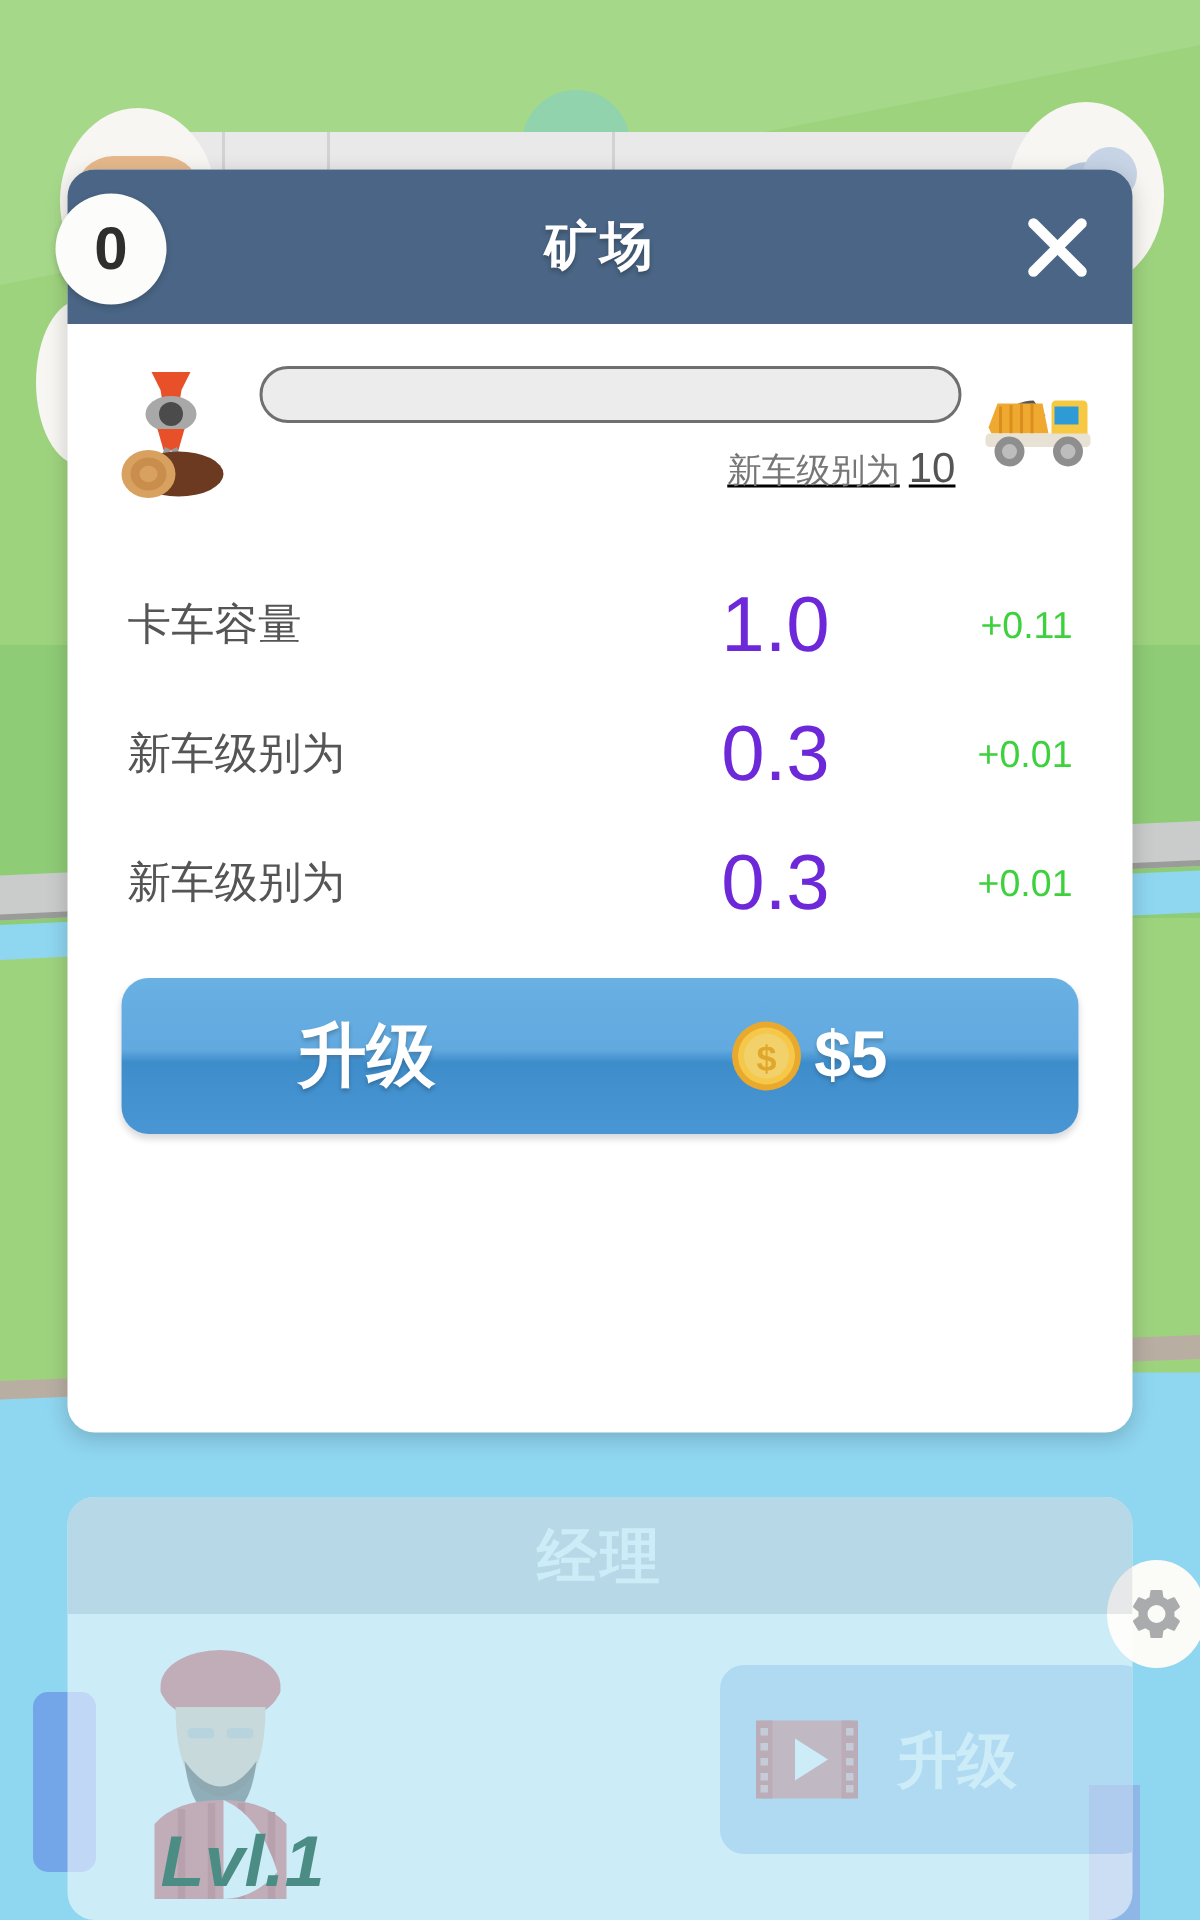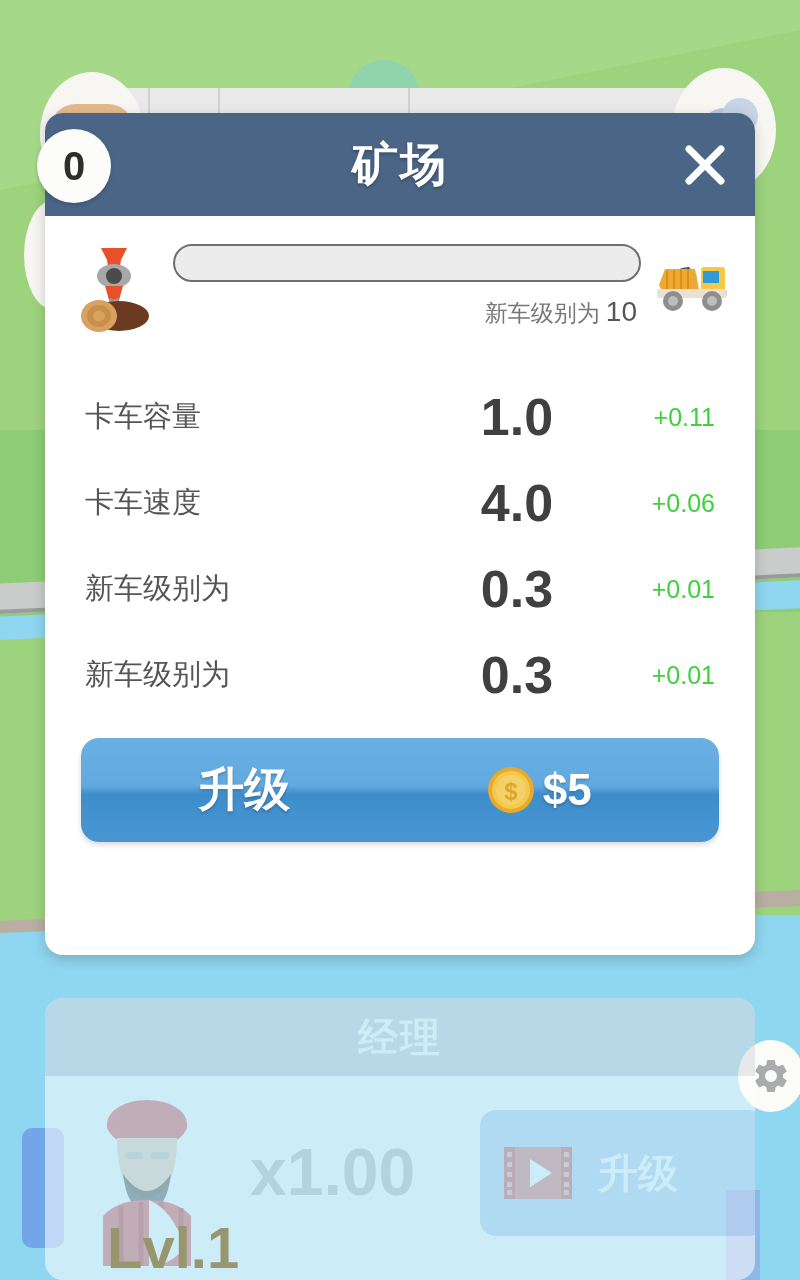--- a/index.html
+++ b/index.html
@@ -129,34 +129,34 @@
   }
   .count-badge {
     position:absolute; left:-8px; top:16px;
     width:74px; height:74px; border-radius:50%;
     background:#FCFCFA;
     display:flex; align-items:center; justify-content:center;
     font-size:40px; font-weight:bold; color:#2E2E2E;
     box-shadow:0 2px 4px rgba(0,0,0,.16);
   }
   .modal-title {
-    font-size:46px; font-weight:bold; color:#FFFFFF;
+    font-size:35px; font-weight:bold; color:#FFFFFF;
     letter-spacing:2px;
     text-shadow:0 2px 3px rgba(0,0,0,.25);
     text-align:center;
   }
   .close-btn {
     position:absolute; right:22px; top:50%; transform:translateY(-50%);
     width:56px; height:56px; cursor:pointer;
     display:flex; align-items:center; justify-content:center;
   }
 
   .progress-row {
     display:flex; align-items:center;
-    padding:24px 22px 0 22px; gap:14px;
+    padding:24px 22px 0 22px; gap:14px;text-decoration:underline;
   }
   .res-icon { width:92px; height:92px; flex:none; position:relative; }
   .progress-wrap { flex:1; }
   .progress-bar {
     height:38px; background:#ECECEC;
     border:2px solid #6F6F6F; border-radius:19px;
   }
   .progress-fill {
     height:100%; background:#6FB8E8; border-radius:19px 0 0 19px;
   }
@@ -172,21 +172,21 @@
   .stats { padding:42px 40px 0 40px; }
   .stat-row {
     display:flex; align-items:center;
     height:86px;
   }
   .stat-label {
     flex:1; font-size:29px; color:#555555;
   }
   .stat-value {
     width:160px; text-align:center;
-    font-size:52px; font-weight:bold; color:#404040;
+    font-size:52px; font-weight:normal; color:#6d28d9;
   }
   .stat-delta {
     width:118px; text-align:right;
     font-size:25px; color:#3DD13D;
   }
 
   .upgrade-btn {
     margin:20px 36px 0 36px; height:104px;
     border-radius:18px; cursor:pointer;
     background:linear-gradient(to bottom,#69B0E3 0%,#61A9DF 46%,#3E8DCB 54%,#4A96D4 100%);
@@ -217,21 +217,21 @@
   .mgr-title {
     font-size:40px; font-weight:bold; color:#FFFFFF;
     letter-spacing:2px;
   }
   .mgr-body {
     position:relative; height:204px; display:flex; align-items:center;
   }
   .mgr-avatar { position:absolute; left:40px; top:20px; width:130px; height:170px; }
   .mgr-level {
     position:absolute; left:62px; top:138px;
-    font-size:58px; font-weight:bold; color:#a16207;
+    font-size:48px; font-weight:bold; color:#14532d;font-style:italic;
   }
   .mgr-mult {
     position:absolute; left:205px; top:58px;
     font-size:66px; font-weight:bold; color:#CFD1D4;
   }
   .mgr-btn {
     position:absolute; left:435px; top:34px; width:284px; height:126px;
     background:#CBDCF5; border-radius:16px;
     display:flex; align-items:center; gap:14px; cursor:pointer;
   }
@@ -296,21 +296,20 @@
       <rect x="22" y="26" width="80" height="10" rx="5" fill="#E98C8C"></rect>
       <path d="M32 42 q0 56 30 60 q30 -4 30 -60 z" fill="#F6DCCB"></path>
       <rect x="40" y="56" width="18" height="7" rx="3" fill="#D9D4D0"></rect>
       <rect x="66" y="56" width="18" height="7" rx="3" fill="#D9D4D0"></rect>
       <path d="M38 78 q24 34 48 0 q-4 36 -24 38 q-20 -2 -24 -38z" fill="#6E6A68" opacity=".75"></path>
       <path d="M18 120 q14 -16 44 -16 q30 0 44 16 l0 50 l-88 0z" fill="#E98C8C"></path>
       <path d="M36 110 l0 60 M56 106 l0 64 M76 106 l0 64 M96 112 l0 58" stroke="#D97676" stroke-width="5" fill="none"></path>
       <path d="M64 104 q24 10 36 48 q-16 18 -36 18z" fill="#FFFFFF"></path>
     </svg>
     <span class="mgr-level">Lvl.1</span>
-    <span class="mgr-mult">x1.00</span>
     <div class="mgr-btn">
       <svg class="video-icon" viewBox="0 0 72 60">
         <rect x="2" y="4" width="68" height="52" rx="4" fill="#E8A0A0"></rect>
         <rect x="2" y="4" width="11" height="52" fill="#DE8C8C"></rect>
         <rect x="59" y="4" width="11" height="52" fill="#DE8C8C"></rect>
         <g fill="#F2C4C4">
           <rect x="5" y="9" width="5" height="5"></rect>
             <rect x="5" y="19" width="5" height="5"></rect>
           <rect x="5" y="29" width="5" height="5"></rect>
             <rect x="5" y="39" width="5" height="5"></rect>
@@ -382,25 +381,20 @@
     </svg>
   </div>
 
   <div class="stats">
     <div class="stat-row">
       <span class="stat-label">卡车容量</span>
       <span class="stat-value">1.0</span>
       <span class="stat-delta">+0.11</span>
     </div>
     <div class="stat-row">
-      <span class="stat-label">卡车速度</span>
-      <span class="stat-value">4.0</span>
-      <span class="stat-delta">+0.06</span>
-    </div>
-    <div class="stat-row">
       <span class="stat-label">新车级别为</span>
       <span class="stat-value">0.3</span>
       <span class="stat-delta">+0.01</span>
     </div>
     <div class="stat-row">
       <span class="stat-label">新车级别为</span>
       <span class="stat-value">0.3</span>
       <span class="stat-delta">+0.01</span>
     </div>
   </div>

